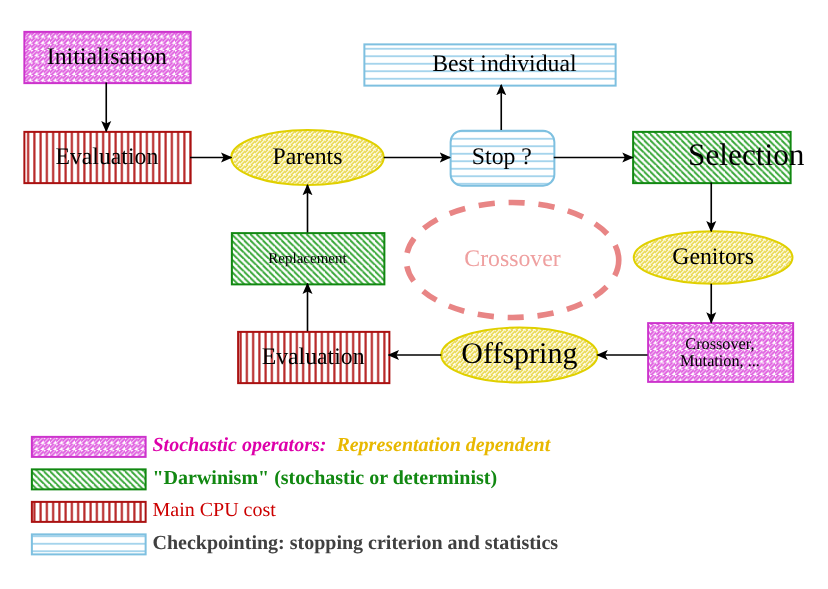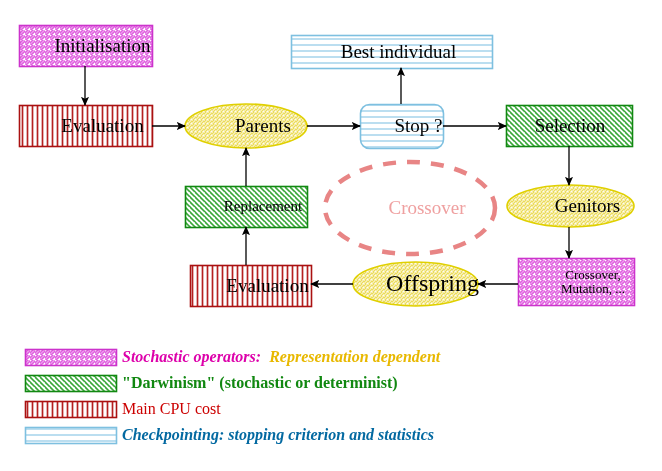--- a/index.html
+++ b/index.html
@@ -29,21 +29,20 @@
   .node-label {
     position: absolute;
     display: flex;
     align-items: center;
     justify-content: center;
     text-align: center;
     color: #000000;
     pointer-events: none;
     line-height: 1.05;
     white-space: pre-line;
-    padding-left: 17px;
   }
   .legend-label {
     position: absolute;
     white-space: pre;
     font-family: "Liberation Serif", "DejaVu Serif", serif;
   }
 </style>
 </head>
 <body>
 
@@ -112,31 +111,31 @@
         <rect x="25.5" y="375.5" width="91" height="16" fill="url(#hatch-diag-left)" stroke="#118811" stroke-width="1.6"></rect>
         <rect x="25.5" y="401.5" width="91" height="16" fill="url(#hatch-vertical)" stroke="#aa1111" stroke-width="1.6"></rect>
         <rect x="25.5" y="427.5" width="91" height="16" fill="url(#hatch-horizontal)" stroke="#7ec0e0" stroke-width="1.6"></rect>
       </g>
   </svg>
 
   <div id="node-labels">
       <div class="node-label" style="left: 19px; top: 25px; width: 133px; height: 41px; font-size: 19px;">Initialisation</div>
       <div class="node-label" style="left: 19px; top: 105px; width: 133px; height: 41px; font-size: 19px;">Evaluation</div>
       <div class="node-label" style="left: 185px; top: 104px; width: 122px; height: 44px; font-size: 19px; text-align: center;">Parents</div>
-      <div class="node-label" style="left: 281px; top: 35px; width: 201px; height: 33px; font-size: 19px; text-align: right;">Best individual</div>
+      <div class="node-label" style="left: 303px; top: 35px; width: 201px; height: 33px; font-size: 19px; text-align: right;">Best individual</div>
       <div class="node-label" style="left: 360px; top: 104px; width: 83px; height: 44px; font-size: 19px;">Stop ?</div>
-      <div class="node-label" style="left: 490px; top: 105px; width: 126px; height: 41px; font-size: 19px;">Selection</div>
-      <div class="node-label" style="left: 185px; top: 186px; width: 122px; height: 41px; font-size: 15px; text-align: center;">Replacement</div>
+      <div class="node-label" style="left: 534px; top: 105px; width: 126px; height: 41px; font-size: 25px;">Selection</div>
+      <div class="node-label" style="left: 185px; top: 186px; width: 122px; height: 41px; font-size: 12px; text-align: center;">Replacement</div>
       <div class="node-label" style="left: 325px; top: 162px; width: 170px; height: 92px; font-size: 19px; color: rgb(239, 160, 160);">Crossover</div>
       <div class="node-label" style="left: 507px; top: 185px; width: 127px; height: 42px; font-size: 19px;">Genitors</div>
       <div class="node-label" style="left: 190px; top: 265px; width: 121px; height: 41px; font-size: 19px;">Evaluation</div>
       <div class="node-label" style="left: 353px; top: 262px; width: 125px; height: 44px; font-size: 24px;">Offspring</div>
       <div class="node-label" style="left: 518px; top: 258px; width: 116px; height: 47px; font-size: 13px;">Crossover,
 Mutation, ...</div>
     </div>
   <div id="legend-labels">
       <div class="legend-label" style="left: 122px; top: 348px; font-size: 16px; font-weight: bold; font-style: italic;"><span style="color: rgb(221, 0, 170);">Stochastic operators:</span><span style="color: rgb(232, 184, 0);">  Representation dependent</span></div>
       <div class="legend-label" style="left: 122px; top: 374px; font-size: 16px; font-weight: bold;"><span style="color: rgb(17, 136, 17);">"Darwinism" (stochastic or determinist)</span></div>
       <div class="legend-label" style="left: 122px; top: 400px; font-size: 16px; font-weight: normal;"><span style="color: rgb(204, 0, 0);">Main CPU cost</span></div>
-      <div class="legend-label" style="left: 122px; top: 426px; font-size: 16px; font-weight: bold;"><span style="color: #0369a1; font-style: italic;">Checkpointing: stopping criterion and statistics</span></div>
+      <div class="legend-label" style="left: 122px; top: 426px; font-size: 16px; font-weight: bold;"><span style="color: #404040;">Checkpointing: stopping criterion and statistics</span></div>
     </div>
 
 </div>
 
 </body></html>

